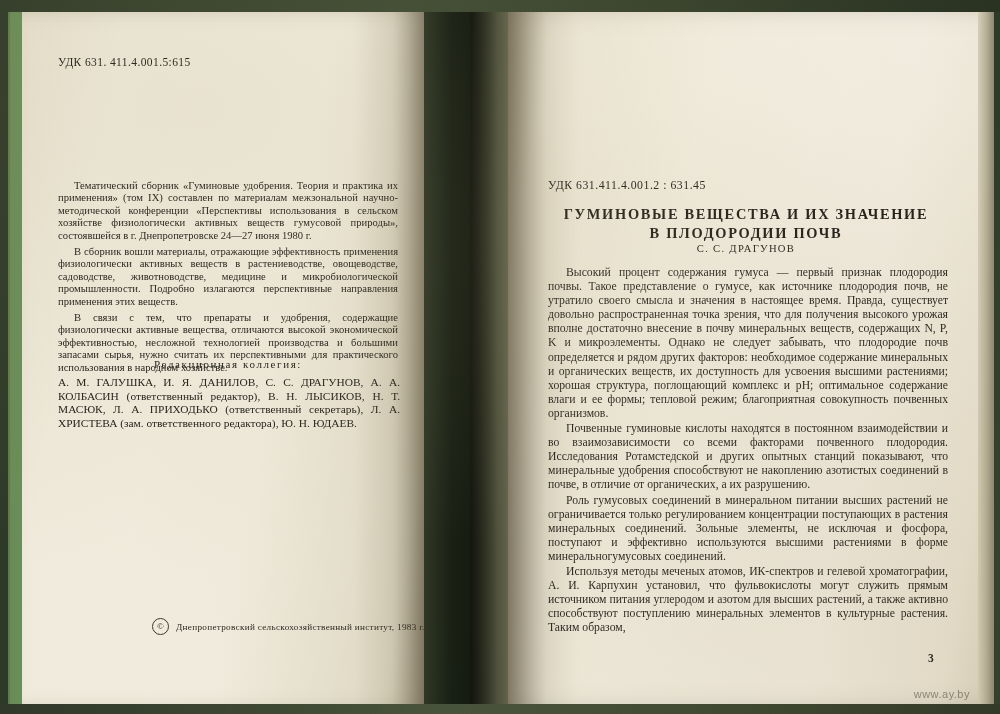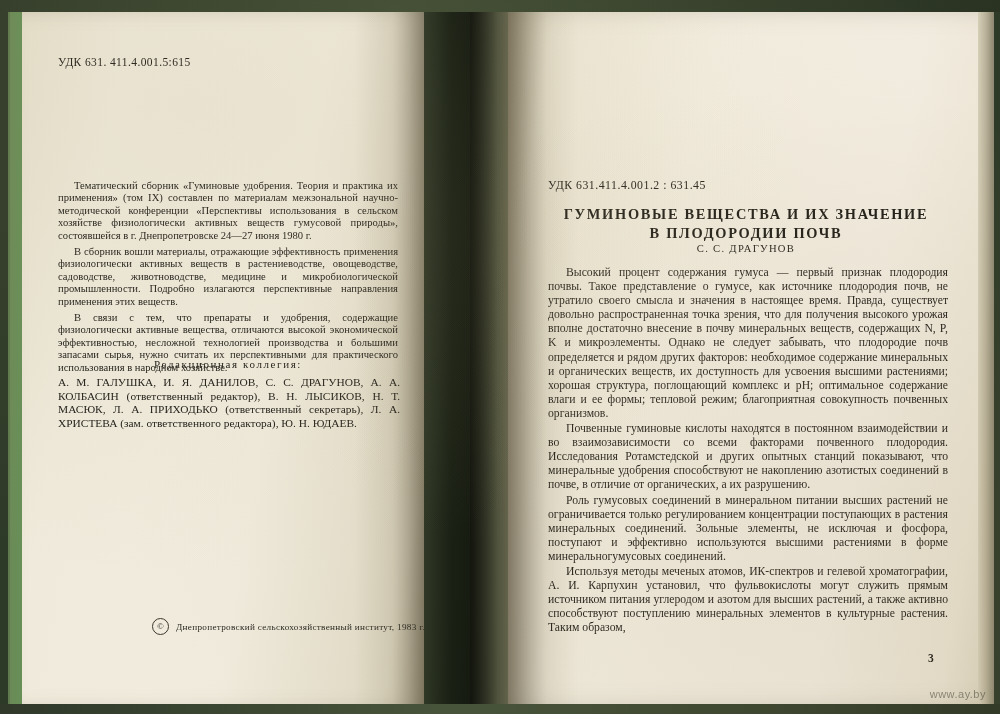--- a/index.html
+++ b/index.html
@@ -220,21 +220,21 @@
   .page-num {
     position: absolute;
     left: 928px;
     top: 652px;
     font-size: 11.5px;
     font-weight: bold;
     color: #211f19;
   }
   .watermark {
     position: absolute;
-    right: 14px;
+    right: 30px;
     bottom: 14px;
     font-family: "Liberation Sans", sans-serif;
     font-size: 11px;
     color: rgba(70,66,52,0.55);
     letter-spacing: 0.5px;
   }
   
   .curve-shade {
     position: absolute;
     left: 508px;

